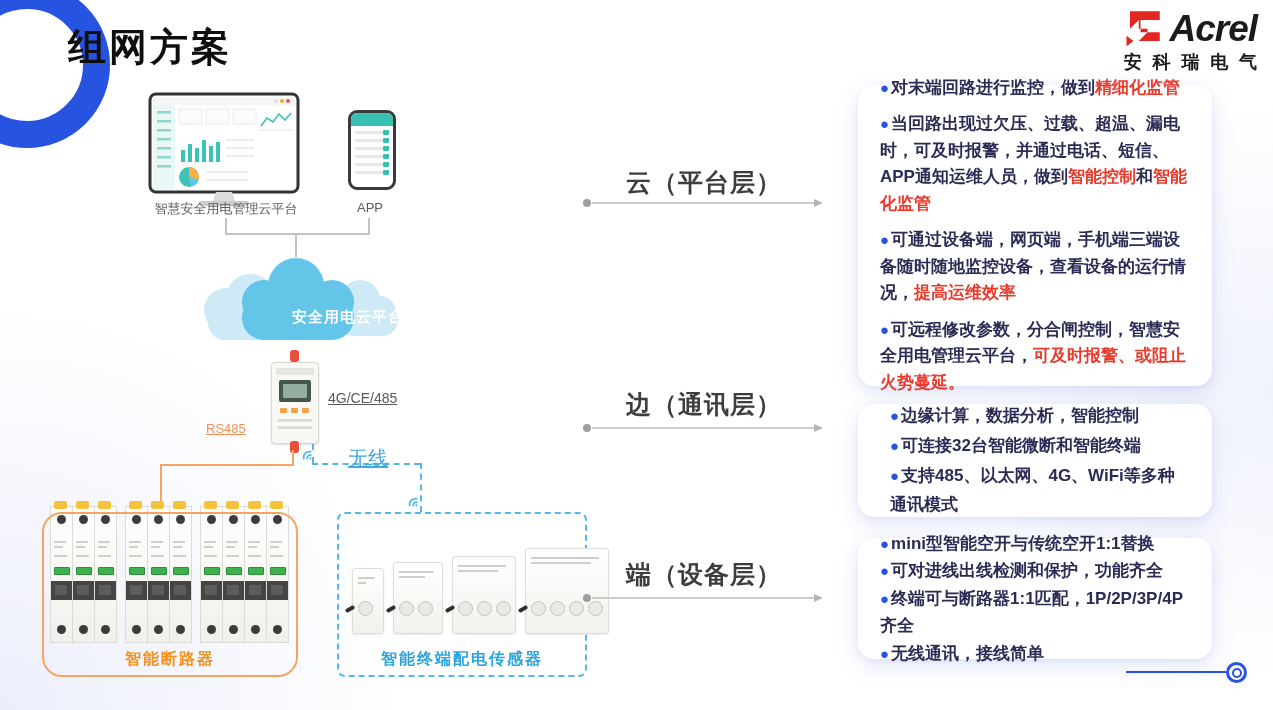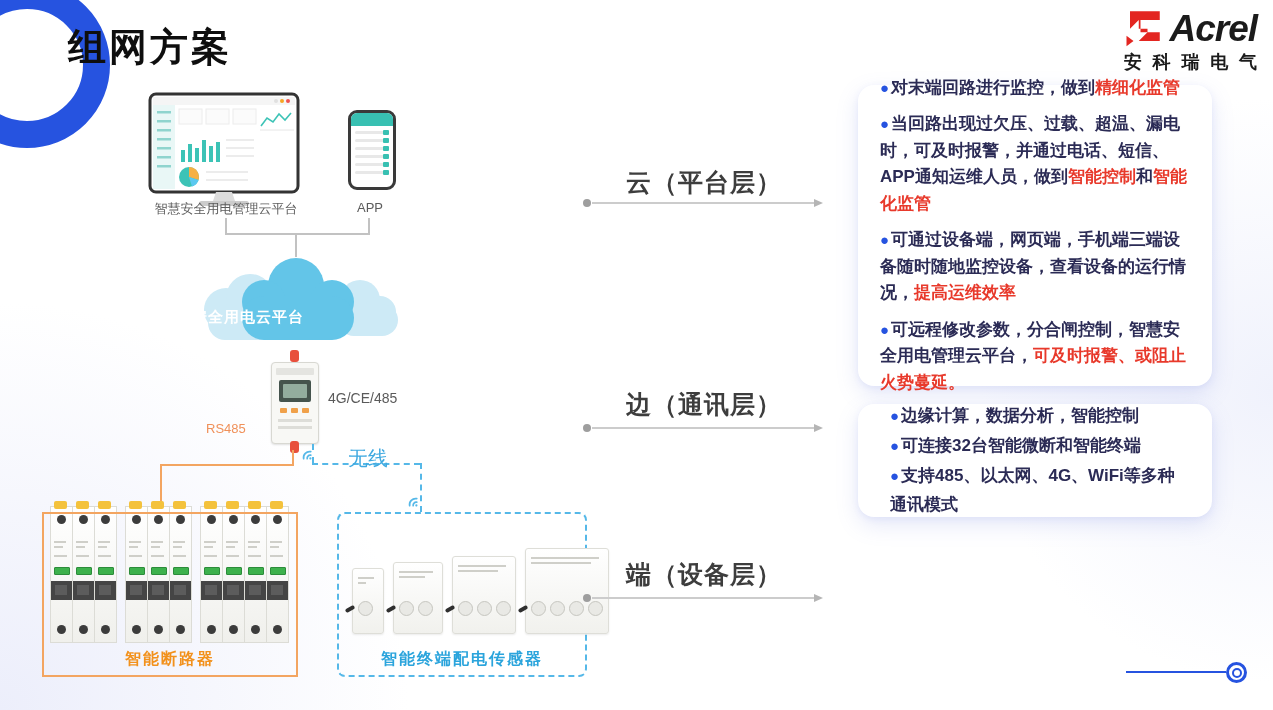--- a/index.html
+++ b/index.html
@@ -25,34 +25,34 @@
   .phone-head{height:13px;background:var(--teal);}
   .phone-line{height:3px;background:#e8e8e8;margin:5px 4px 0 4px;border-radius:2px;position:relative;}
   .phone-line i{position:absolute;right:0;top:-1px;width:6px;height:5px;background:var(--teal);border-radius:1px;}
   
   .gline{position:absolute;background:#c2c2c2;}
   .oline{position:absolute;background:var(--orange);}
   .dline-h{position:absolute;border-top:2px dashed var(--sky);}
   .dline-v{position:absolute;border-left:2px dashed var(--sky);}
   
   .cloud-wrap{position:absolute;left:192px;top:248px;width:212px;height:112px;}
-  .cloud-label{position:absolute;left:0;top:60px;width:212px;text-align:left;color:#fff;font-size:15px;font-weight:700;letter-spacing:1px;font-family:Liberation Serif, serif;}
+  .cloud-label{position:absolute;left:0;top:60px;width:212px;text-align:right;color:#fff;font-size:15px;font-weight:700;letter-spacing:1px;font-family:Liberation Serif, serif;}
   
   .gateway{position:absolute;left:271px;top:362px;width:46px;height:80px;background:#f8f8f5;border:1px solid #d8d8d2;border-radius:4px;box-shadow:0 1px 2px rgba(0,0,0,.12);}
   .antenna{position:absolute;left:50%;width:9px;height:12px;margin-left:-4.5px;background:#e8503c;border-radius:3px;}
   .gw-strip{position:absolute;left:4px;top:5px;width:38px;height:7px;background:#e4e4e0;border-radius:1px;}
   .gw-lcd{position:absolute;left:7px;top:17px;width:32px;height:22px;background:#45544d;border-radius:2px;}
   .gw-lcd i{position:absolute;left:4px;top:4px;width:24px;height:14px;background:#93ad9e;border-radius:1px;display:block;}
   .gw-btn{position:absolute;top:45px;width:7px;height:5px;background:#f0a14a;border-radius:1px;}
   .gw-slot{position:absolute;left:6px;top:56px;width:34px;height:3px;background:#ddddd8;}
-  .small-label{position:absolute;font-size:13px;white-space:nowrap;}
+  .small-label{position:absolute;font-size:13px;white-space:nowrap;text-decoration:underline;}
   
   .wifi{position:absolute;width:17px;height:17px;}
   
-  .group-box{position:absolute;border-radius:0;}
+  .group-box{position:absolute;border-radius:20px;}
   .box-orange{left:42px;top:512px;width:252px;height:161px;border:2px solid var(--orange);}
   .box-blue{left:337px;top:512px;width:246px;height:161px;border:2px dashed var(--sky);border-radius:8px;}
   .group-label{position:absolute;left:0;right:0;bottom:5px;text-align:center;font-size:16px;font-weight:700;letter-spacing:2px;}
   .lbl-orange{color:#f2911c;}
   .lbl-blue{color:#2aa4dc;}
   
   .breaker-row{position:absolute;left:50px;top:506px;display:flex;align-items:flex-end;}
   .bk-group{display:flex;margin-right:8px;}
   .pole{position:relative;width:21px;height:135px;background:linear-gradient(#ffffff,#f0f0ec);border:1px solid #dcdcd6;border-left:none;}
   .bk-group .pole:first-child{border-left:1px solid #dcdcd6;}
@@ -429,19 +429,25 @@
     <p><span class="bdot">●</span><span>可通过设备端，网页端，手机端三端设备随时随地监控设备，查看设备的运行情况，</span><span class="red">提高运维效率</span></p>
     <p><span class="bdot">●</span><span>可远程修改参数，分合闸控制，智慧安全用电管理云平台，</span><span class="red">可及时报警、或阻止火势蔓延。</span></p>
   </div>
 
   <div class="panel p2" style="top:404px;height:113px;padding-left:32px;">
     <p><span class="bdot">●</span><span>边缘计算，数据分析，智能控制</span></p>
     <p><span class="bdot">●</span><span>可连接32台智能微断和智能终端</span></p>
     <p><span class="bdot">●</span><span>支持485、以太网、4G、WiFi等多种通讯模式</span></p>
   </div>
 
+  <div class="panel p3" style="top:538px;height:121px;">
+    <p><span class="bdot">●</span><span>mini型智能空开与传统空开1:1替换</span></p>
+    <p><span class="bdot">●</span><span>可对进线出线检测和保护，功能齐全</span></p>
+    <p><span class="bdot">●</span><span>终端可与断路器1:1匹配，1P/2P/3P/4P齐全</span></p>
+    <p><span class="bdot">●</span><span>无线通讯，接线简单</span></p>
+  </div>
 
   <div class="foot-line"></div>
   <div class="foot-ring">
       <i></i>
     </div>
 
 </div>
 
 </body></html>

